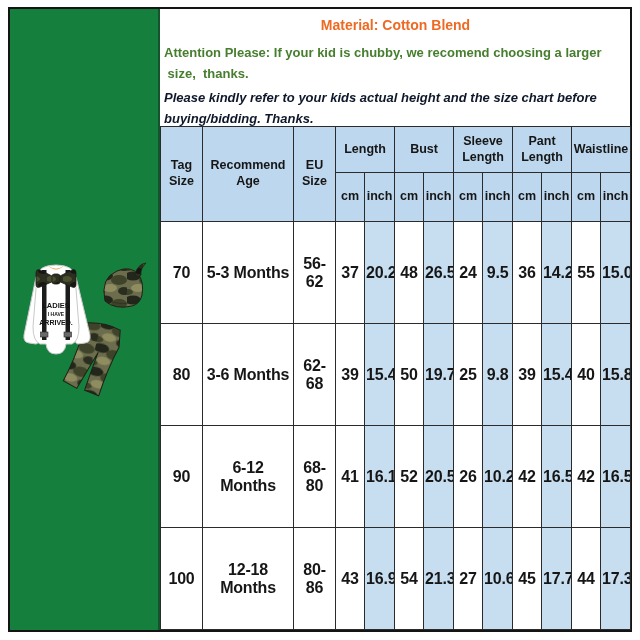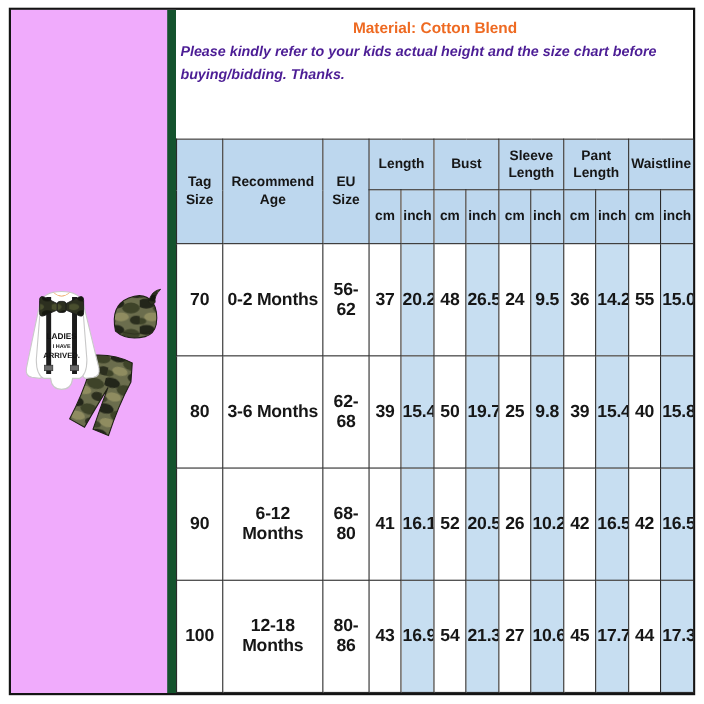--- a/index.html
+++ b/index.html
@@ -1,26 +1,26 @@
 <!DOCTYPE html>
 <html><head>
 <meta charset="utf-8">
 <style>
   html,body{margin:0;padding:0;background:#ffffff;width:640px;height:640px;overflow:hidden;
     font-family:"Liberation Sans",sans-serif;}
   .frame{position:absolute;left:8px;top:7px;width:624px;height:625px;box-sizing:border-box;
     border:2px solid #141414;display:flex;background:#fff;}
-  .left-col{width:150px;box-sizing:border-box;border-right:8px solid #14532d;position:relative;background:#f0abfc;}
+  .left-col{width:150px;box-sizing:border-box;border-right:2px solid #14532d;position:relative;background:#15803d;}
   .photo{position:absolute;left:5px;top:238px;}
   .right-col{flex:1;display:flex;flex-direction:column;min-width:0;justify-content:flex-end;}
   .notes{height:118px;box-sizing:border-box;padding:3px 3px 0 4px;overflow:hidden;}
   .material-title{text-align:center;font-size:14px;font-weight:bold;color:#ee6a22;margin-top:5px;}
   .attention{color:#467e2e;font-weight:bold;font-size:13px;line-height:21px;margin-top:9px;
     white-space:pre;overflow:hidden;}
-  .reminder{color:#4c1d95;font-weight:bold;font-style:italic;font-size:13px;line-height:21px;
+  .reminder{color:#0f172a;font-weight:bold;font-style:italic;font-size:13px;line-height:21px;
     margin-top:3px;white-space:pre;overflow:hidden;}
   table.size-chart{border-collapse:collapse;table-layout:fixed;width:100%;height:504px;
     color:#161616;}
   .size-chart th,.size-chart td{border:1px solid #2b2b2b;text-align:center;vertical-align:middle;
     padding:0 1px;overflow:hidden;}
   .size-chart th{background:#bdd7ee;font-size:12.5px;font-weight:bold;line-height:1.25;}
   .size-chart td{font-size:16px;font-weight:bold;letter-spacing:-0.2px;background:#ffffff;}
   .size-chart td.alt{background:#c7def1;}
   tr.group-row{height:46px;}
   tr.unit-row{height:49px;}
@@ -76,20 +76,22 @@
         <text x="41" y="61" text-anchor="middle" font-size="7.5" font-weight="bold" fill="#141414">LADIES</text>
         <text x="41" y="69" text-anchor="middle" font-size="5" font-weight="bold" fill="#141414">I HAVE</text>
         <text x="41" y="78" text-anchor="middle" font-size="7" font-weight="bold" fill="#141414">ARRIVED.</text>
       </g>
     </svg>
   </div>
 
   <div class="right-col">
     <div class="notes">
       <div class="material-title">Material: Cotton Blend</div>
+      <div class="attention">Attention Please: If your kid is chubby, we recomend choosing a larger
+ size,  thanks.</div>
       <div class="reminder">Please kindly refer to your kids actual height and the size chart before
 buying/bidding. Thanks.</div>
     </div>
 
     <table class="size-chart">
       <colgroup>
         <col style="width:42px">
           <col style="width:91px">
           <col style="width:42px">
         <col style="width:29px">
@@ -123,21 +125,21 @@
           <th>inch</th>
           <th>cm</th>
           <th>inch</th>
           <th>cm</th>
           <th>inch</th>
         </tr>
       </thead>
       <tbody>
         <tr class="data-row">
           <td>70</td>
-          <td>0-2 Months</td>
+          <td>5-3 Months</td>
           <td>56-62</td>
           <td>37</td>
           <td class="alt">20.2</td>
           <td>48</td>
           <td class="alt">26.5</td>
           <td>24</td>
           <td class="alt">9.5</td>
           <td>36</td>
           <td class="alt">14.2</td>
           <td>55</td>

